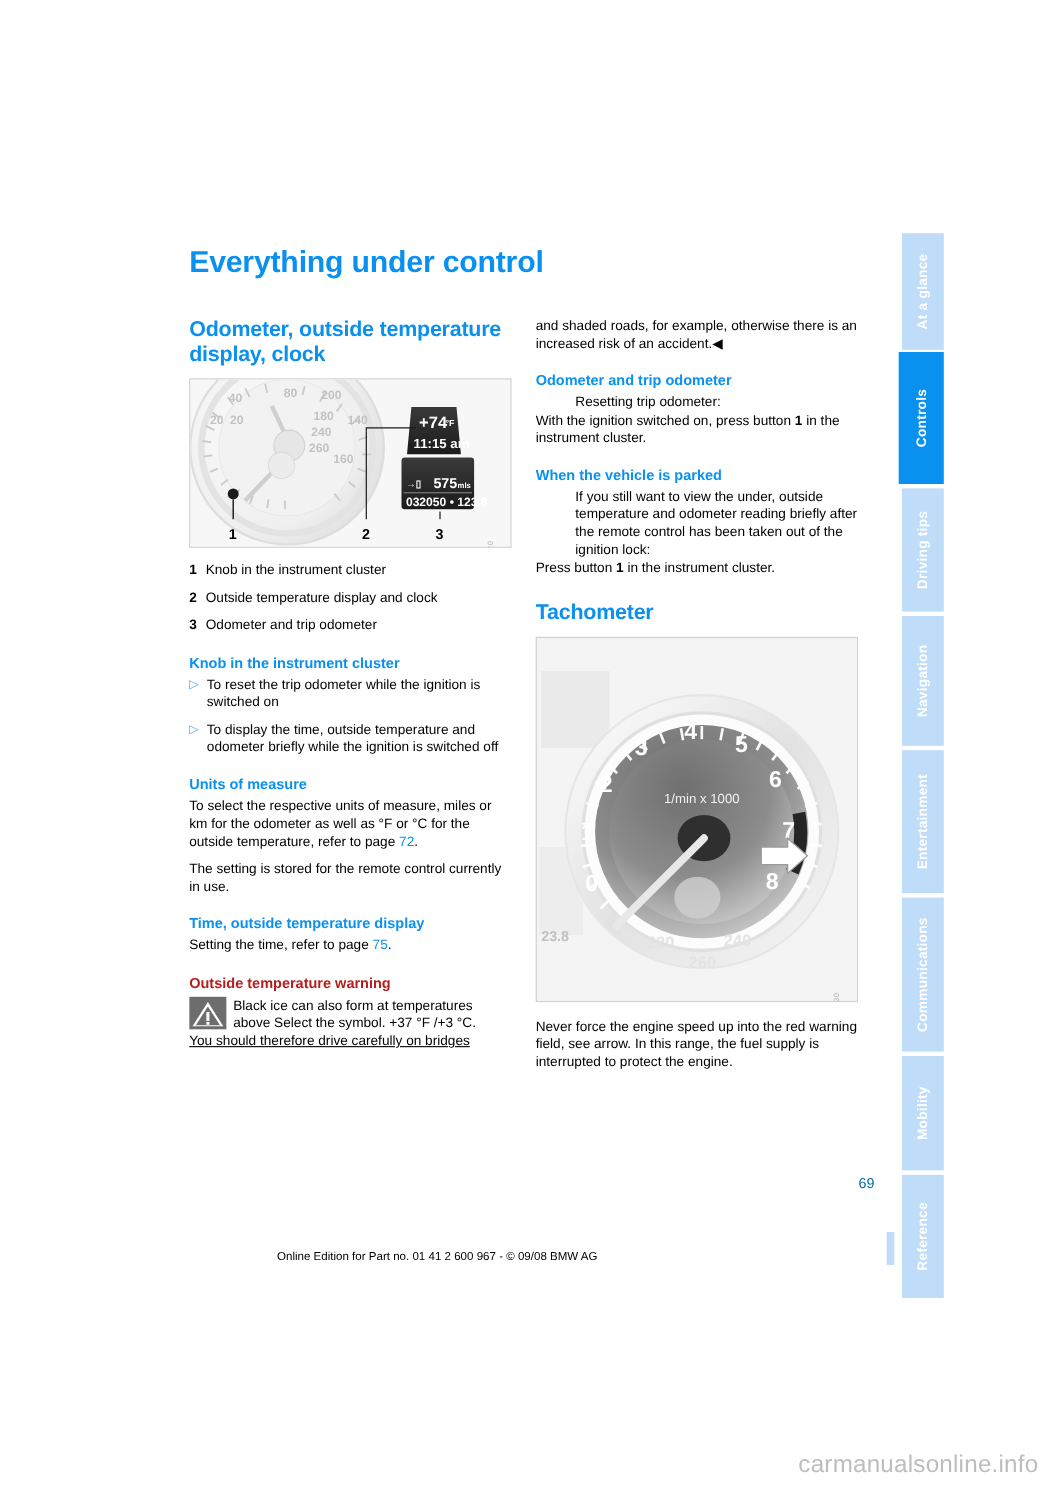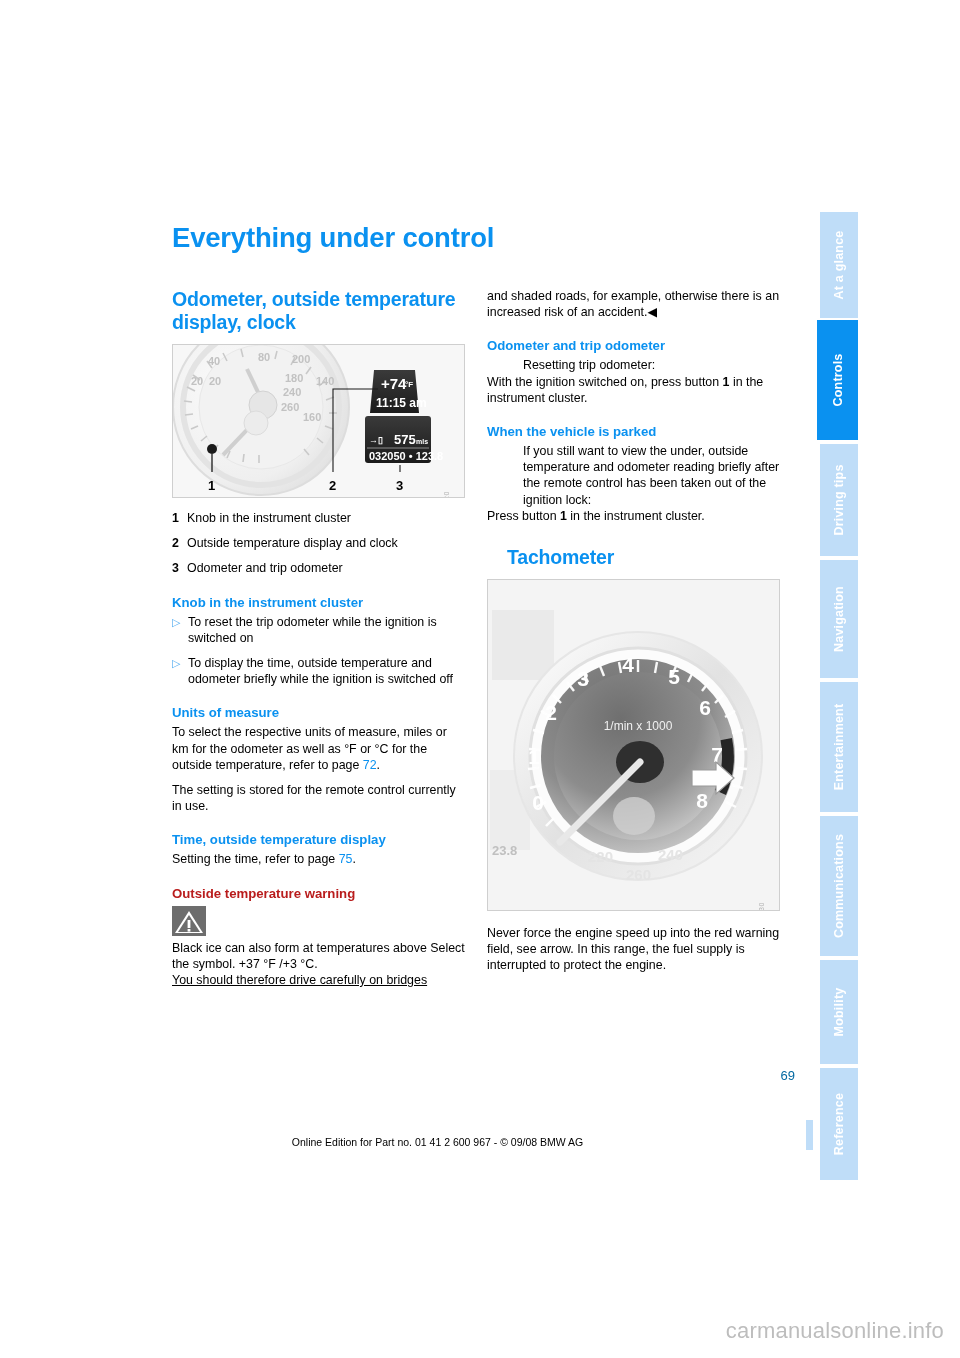--- a/index.html
+++ b/index.html
@@ -136,21 +136,20 @@
     color: #4aa8ef;
     font-size: 11px;
     line-height: 17px;
   }
   .bullet-row .bd { flex: 1 1 auto; }
 
   
   .warn-wrap { margin-top: 4px; }
   .warn-head {
     display: flex;
-    flex-direction: column;
   }
   .warn-icon {
     flex: 0 0 34px;
     width: 34px;
     height: 30px;
     margin-right: 6px;
     position: relative;
   }
   .warn-body { flex: 1 1 auto; }
   .warn-tail { margin-top: 0; text-decoration: underline; }
@@ -197,21 +196,20 @@
     color: #0369a1;
   }
   #footer-line {
     position: absolute;
     left: 0;
     top: 1136px;
     width: 795px;
     text-align: center;
     font-size: 10.5px;
     color: #000;
-    padding-left: 40px;
   }
   #footer-bar {
     position: absolute;
     left: 806px;
     top: 1120px;
     width: 7px;
     height: 30px;
     background: #bfddf8;
   }
   #site-watermark {
@@ -414,21 +412,21 @@
       <p class="t">and shaded roads, for example, otherwise there is an increased risk of an accident.◀</p>
 
       <h3 class="sub">Odometer and trip odometer</h3>
       <p class="t tight">Resetting trip odometer:</p>
       <p class="t"><span>With the ignition switched on, press button </span><b class="num">1</b><span> in the instrument cluster.</span></p>
 
       <h3 class="sub">When the vehicle is parked</h3>
       <p class="t tight">If you still want to view the under, outside temperature and odometer reading briefly after the remote control has been taken out of the ignition lock:</p>
       <p class="t"><span>Press button </span><b class="num">1</b><span> in the instrument cluster.</span></p>
 
-      <h2 class="sec" style="margin-top:22px;margin-left:20px;">Tachometer</h2>
+      <h2 class="sec" style="margin-top:22px;">Tachometer</h2>
 
       <div class="figure" id="fig-tacho">
         <svg width="291" height="330" viewBox="0 0 291 330">
           <defs>
             <radialGradient id="tfaceg" cx="40%" cy="28%" r="85%">
               <stop offset="0%" stop-color="#6f6f6f"></stop>
               <stop offset="55%" stop-color="#8c8c8c"></stop>
               <stop offset="100%" stop-color="#d8d8d8"></stop>
             </radialGradient>
             <linearGradient id="bezelg" x1="0" y1="0" x2="1" y2="1">

